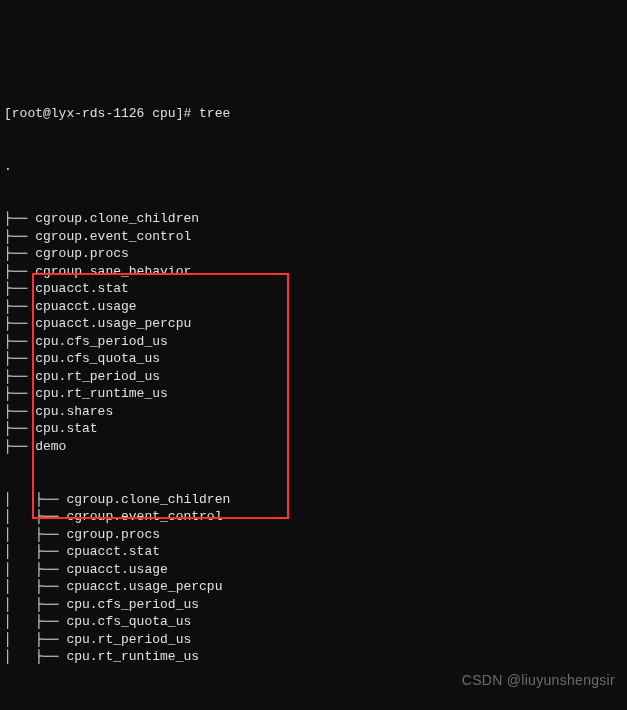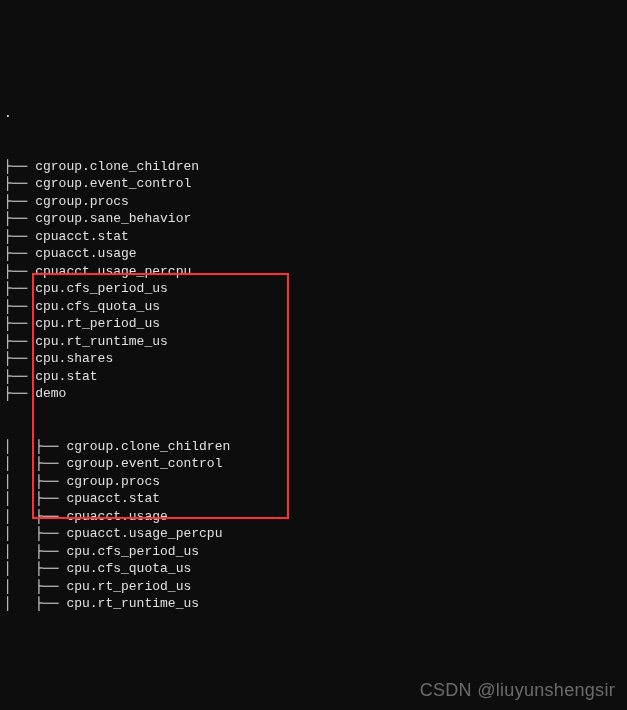--- a/index.html
+++ b/index.html
@@ -21,34 +21,35 @@
     .line {
       height: 17.5px;
     }
     .highlight-box {
       position: absolute;
       border: 2px solid #ff3030;
       pointer-events: none;
     }
     .watermark {
       position: absolute;
-      bottom: 8px;
+      bottom: 20px;
       right: 12px;
       color: rgba(200, 200, 200, 0.5);
       font-family: Arial, sans-serif;
-      font-size: 18px;
+      font-size: 14px;
       letter-spacing: 0.3px;
     }
   </style>
 </head>
 <body>
 
 
 
 <div class="terminal">
+  <div class="line">[root@lyx-rds-1126 cpu]# tree</div>
   <div class="line">.</div>
   <div id="top-level-container"><div class="line">├── cgroup.clone_children</div><div class="line">├── cgroup.event_control</div><div class="line">├── cgroup.procs</div><div class="line">├── cgroup.sane_behavior</div><div class="line">├── cpuacct.stat</div><div class="line">├── cpuacct.usage</div><div class="line">├── cpuacct.usage_percpu</div><div class="line">├── cpu.cfs_period_us</div><div class="line">├── cpu.cfs_quota_us</div><div class="line">├── cpu.rt_period_us</div><div class="line">├── cpu.rt_runtime_us</div><div class="line">├── cpu.shares</div><div class="line">├── cpu.stat</div><div class="line">├── demo</div></div>
   <div id="demo-children-container"><div class="line">│   ├── cgroup.clone_children</div><div class="line">│   ├── cgroup.event_control</div><div class="line">│   ├── cgroup.procs</div><div class="line">│   ├── cpuacct.stat</div><div class="line">│   ├── cpuacct.usage</div><div class="line">│   ├── cpuacct.usage_percpu</div><div class="line">│   ├── cpu.cfs_period_us</div><div class="line">│   ├── cpu.cfs_quota_us</div><div class="line">│   ├── cpu.rt_period_us</div><div class="line">│   ├── cpu.rt_runtime_us</div></div>
   
   
   
   
 </div>
 
 <div class="highlight-box" style="top: 273px; left: 32px; width: 257px; height: 246px;"></div>

